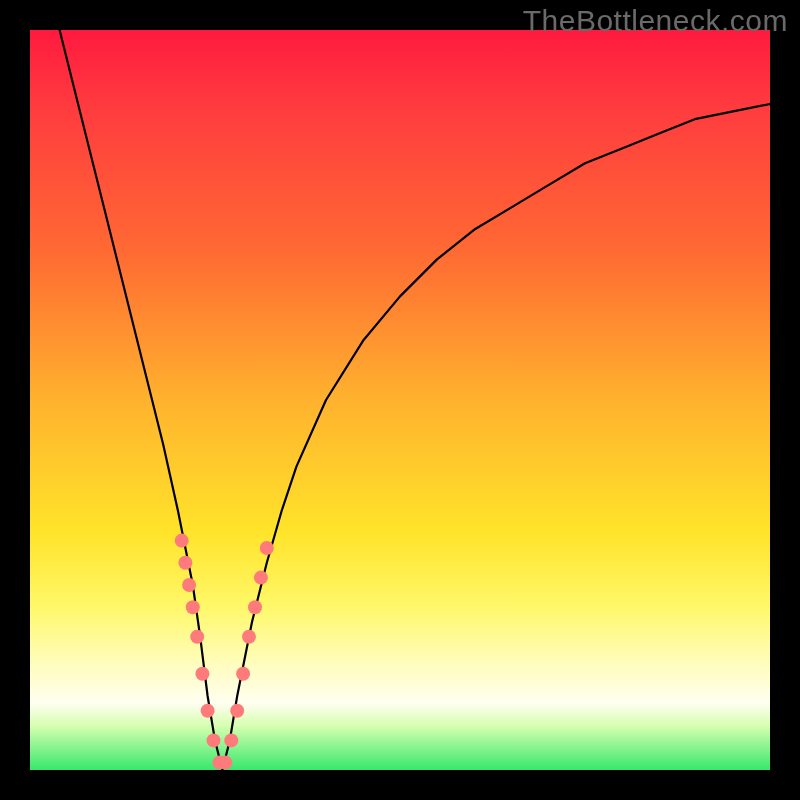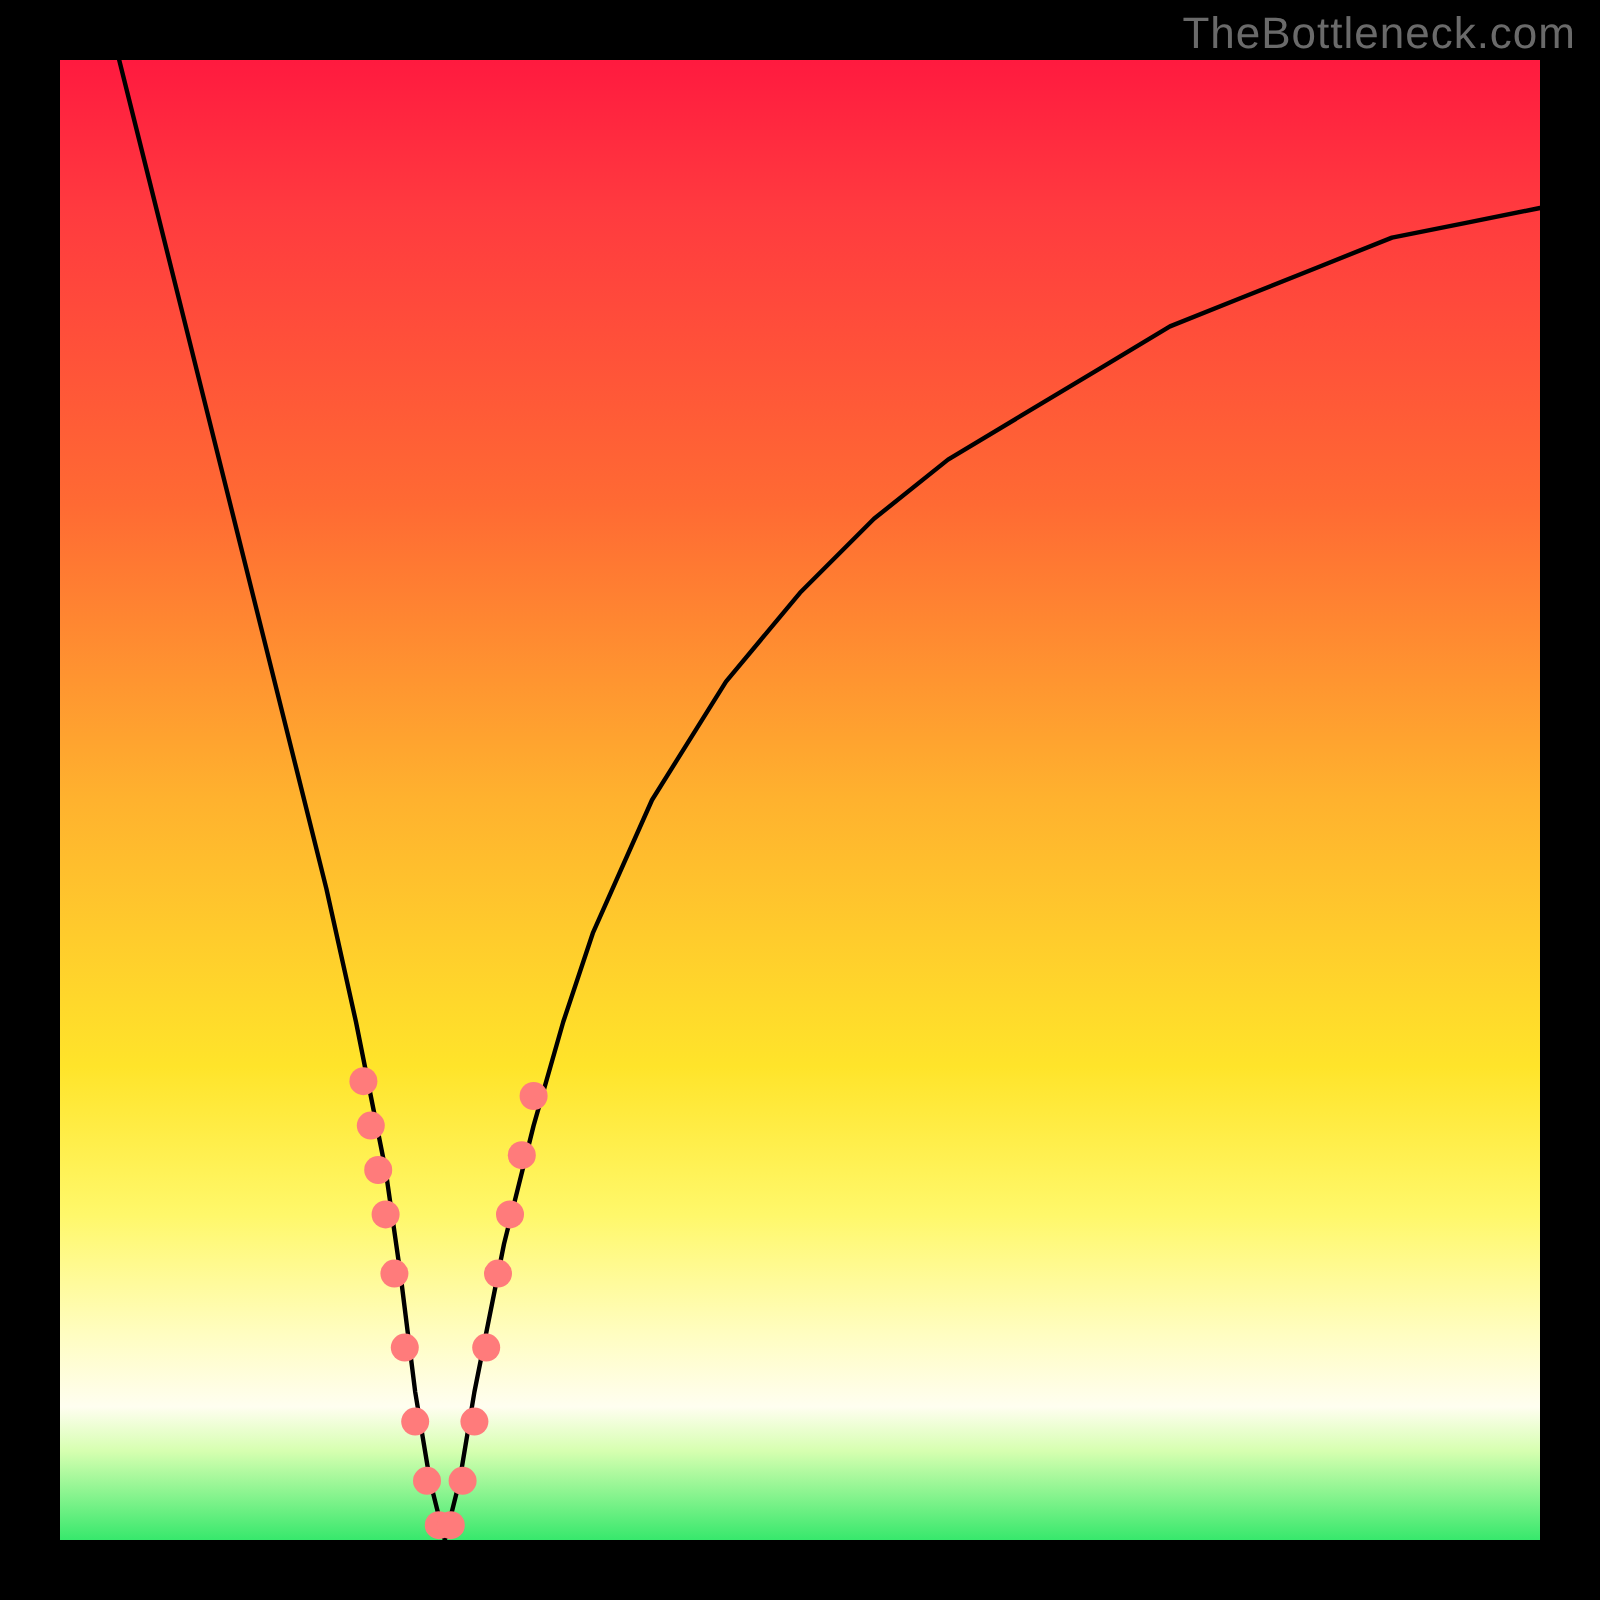--- a/index.html
+++ b/index.html
@@ -37,21 +37,21 @@
       #fffef0 91%,
       #d6ffb0 94%,
       #37e86c 100%
     );
   }
   .watermark {
     position: absolute;
     top: 4px;
     right: 12px;
     color: #6a6a6a;
-    font-size: 22px;
+    font-size: 30px;
     font-weight: 500;
     letter-spacing: 0.5px;
     user-select: none;
     margin-left: 22px;
   }
   svg.curve {
     position: absolute;
     top: 0; left: 0;
     width: 740px;
     height: 740px;

